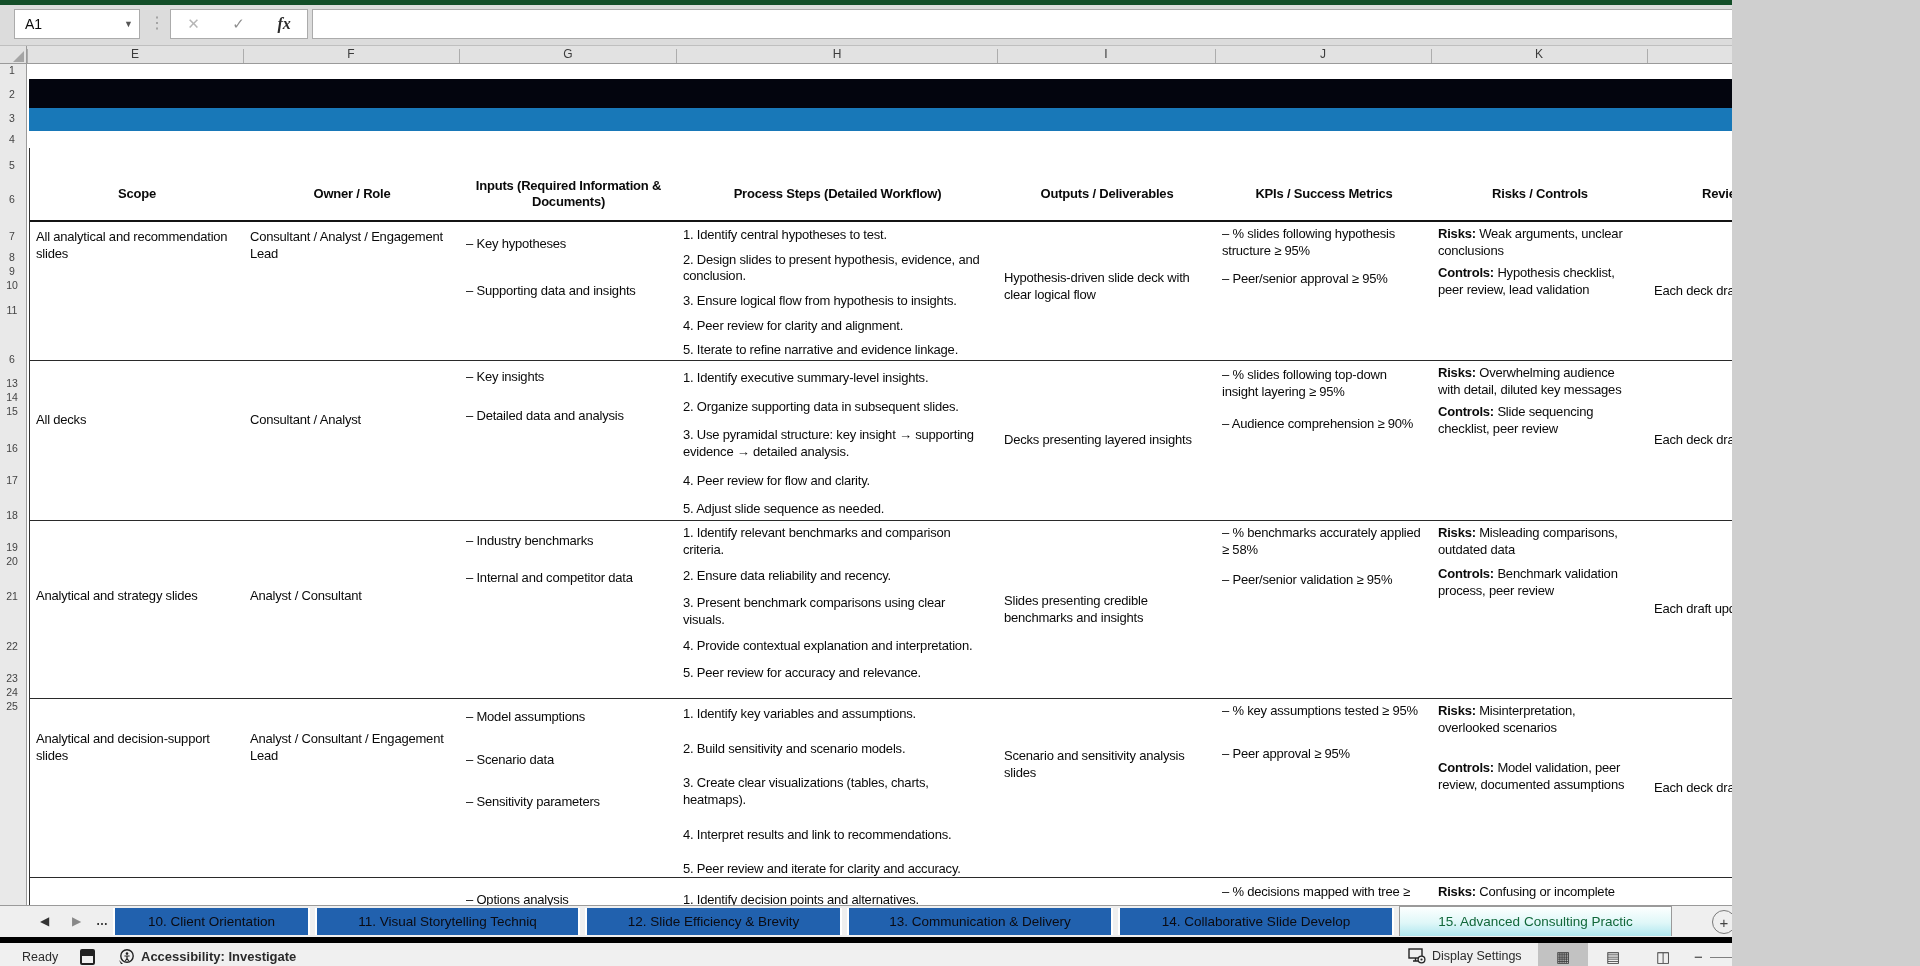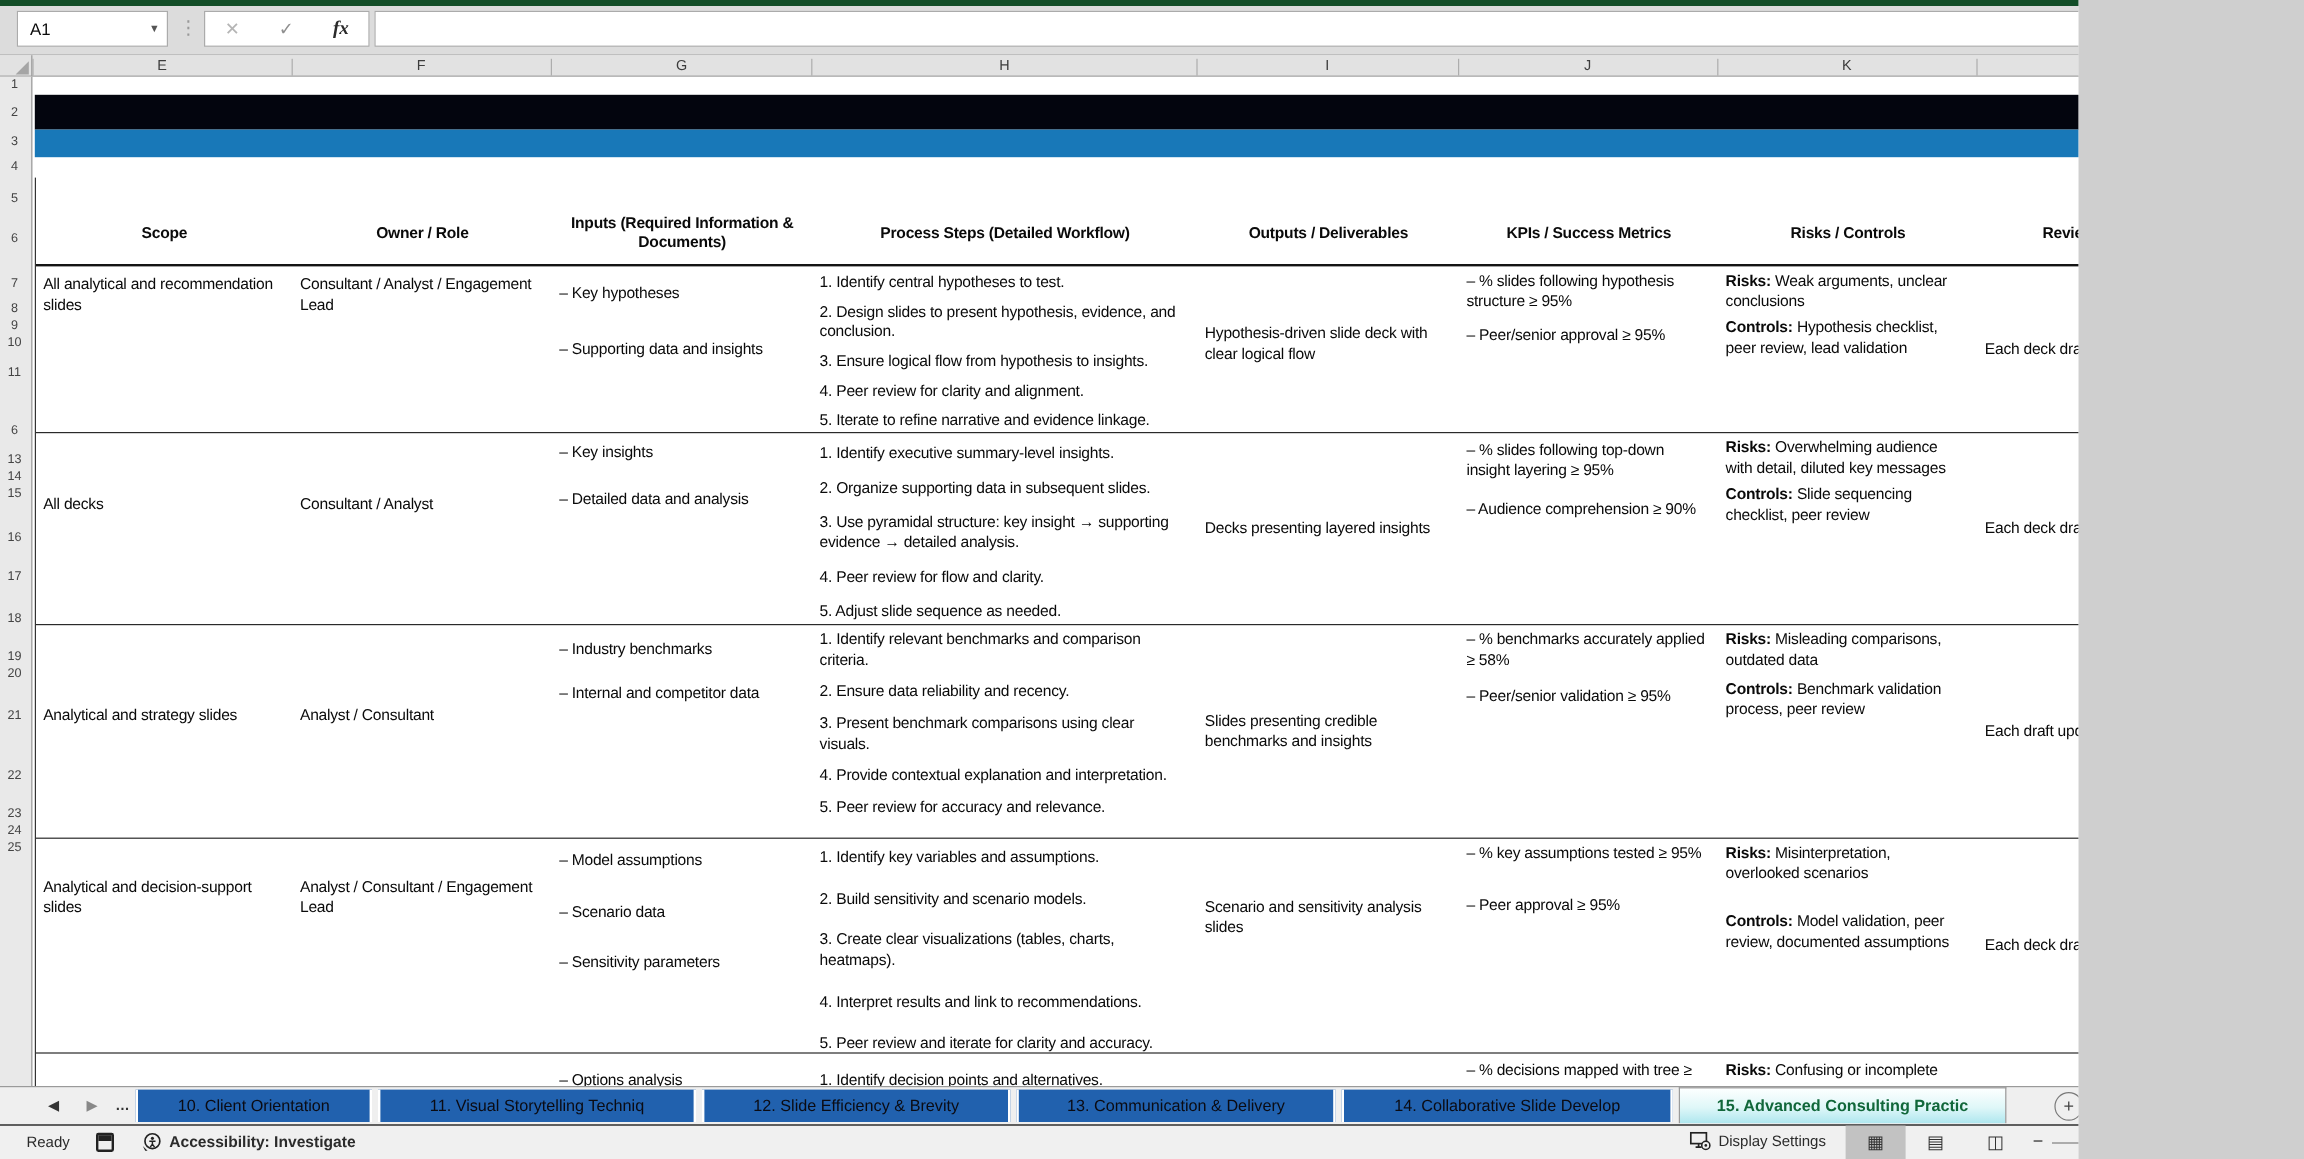--- a/index.html
+++ b/index.html
@@ -61,27 +61,27 @@
   
   .vscroll { position:absolute; left:1896px; top:64px; width:16px; height:841px; background:#F1F1F1; border-left:1px solid #C9C9C9; }
   .vs-up { position:absolute; left:2px; top:2px; font-size:9px; color:#606060; }
   .vs-thumb { position:absolute; left:2px; top:18px; width:11px; height:230px; background:#CDCDCD; border:1px solid #ABABAB; }
   .vs-down { position:absolute; left:2px; top:664px; font-size:9px; color:#606060; }
   .right-edge { position:absolute; left:1912px; top:64px; width:8px; height:841px; background:#E6E6E6; }
   
   .tabbar { position:absolute; left:0; top:905px; width:1920px; height:32px; background:#EFEFEF; border-top:1px solid #9a9a9a; }
   .tnav { position:absolute; top:8px; font-size:12px; color:#333; cursor:default; }
   .tab { position:absolute; top:2px; height:27px; background:#2161AE; color:#0b0b12; font-size:13.5px; display:flex; align-items:center; justify-content:center; border-left:2px solid #fff; border-right:2px solid #fff; white-space:nowrap; overflow:hidden; }
-  .tab.active { top:0; height:30px; background:linear-gradient(180deg,#FDFFFF 0%,#DFF7F8 55%,#AFE7EF 100%); color:#11673A; font-weight:700; border:1px solid #9a9a9a; border-bottom:none; }
+  .tab.active { top:0; height:30px; background:linear-gradient(180deg,#FDFFFF 0%,#DFF7F8 55%,#AFE7EF 100%); color:#11673A; font-weight:400; border:1px solid #9a9a9a; border-bottom:none; }
   .addsheet { position:absolute; left:1712px; top:4px; width:24px; height:24px; border:1px solid #7a7a7a; border-radius:50%; color:#444; font-size:15px; display:flex; align-items:center; justify-content:center; }
   .tdots { position:absolute; left:1790px; top:5px; color:#555; font-size:14px; }
   .hbtn { position:absolute; top:5px; width:18px; height:22px; border:1px solid #2a6e2a; background:#EFEFEF; font-size:9px; color:#222; display:flex; align-items:center; justify-content:center; }
   .hbox { position:absolute; left:1836px; top:5px; width:57px; height:22px; background:#fff; border:1px solid #888; }
   
-  .statusbar { position:absolute; left:0; top:937px; width:1920px; height:29px; background:#F0F0F0; border-top:1px solid #000000; font-size:12.5px; color:#2b2b2b; }
+  .statusbar { position:absolute; left:0; top:937px; width:1920px; height:29px; background:#F0F0F0; border-top:6px solid #000000; font-size:12.5px; color:#2b2b2b; }
   .sb-ready { position:absolute; left:22px; top:7px; }
   .sb-macro { position:absolute; left:80px; top:6px; width:15px; height:16px; border:2px solid #222; border-radius:2px; background:linear-gradient(#222 0 5px, transparent 5px); }
   .sb-access { position:absolute; left:118px; top:5px; display:flex; align-items:center; gap:6px; font-weight:700; font-size:13px; }
   .sb-access svg { display:block; }
   .sb-disp { position:absolute; left:1408px; top:5px; display:flex; align-items:center; gap:6px; }
   .viewbtns { position:absolute; left:1538px; top:0; height:28px; display:flex; }
   .viewbtn { width:50px; height:28px; display:flex; align-items:center; justify-content:center; font-size:15px; color:#333; }
   .viewbtn.active { background:#C2C2C2; }
   .zoom-out { position:absolute; left:1694px; top:5px; font-size:15px; color:#333; }
   .zoom-track { position:absolute; left:1710px; top:14px; width:148px; height:1px; background:#808080; }

